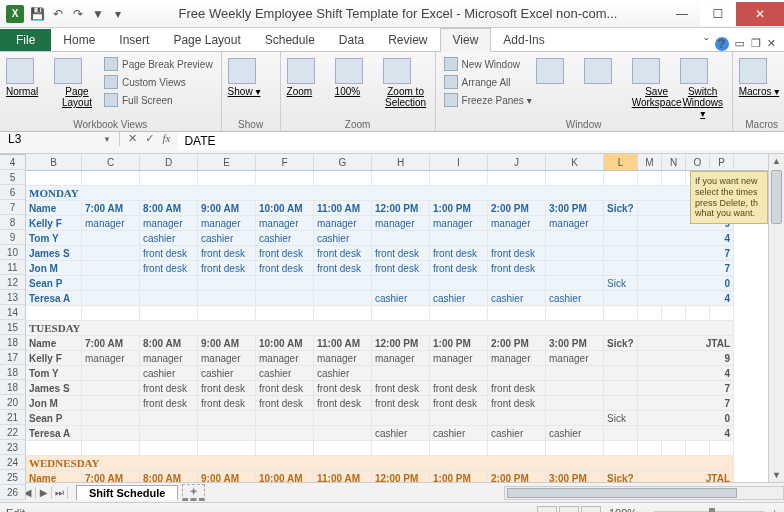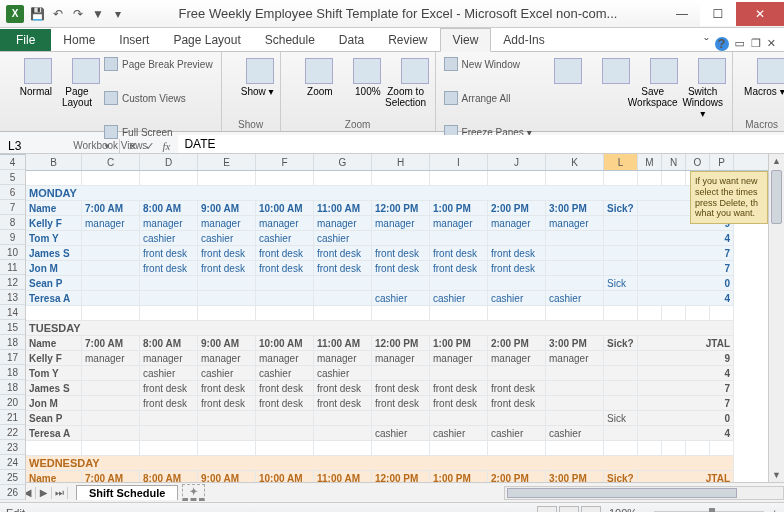--- a/index.html
+++ b/index.html
@@ -23,48 +23,48 @@
 .tab.active { background:#f4f4f4; border:1px solid #c5c5c5; border-bottom:1px solid #f4f4f4; position:relative; top:1px; }
 .tabright { margin-left:auto; display:flex; gap:6px; padding-right:8px; align-items:center; }
 .tabright span { color:#555; font-size:13px; }
 .help-circle { width:14px; height:14px; border-radius:50%; background:#3b8ce0; color:#fff; display:flex; align-items:center; justify-content:center; font-size:10px; font-weight:bold; }
 
 
 .ribbon { height: 80px; background:linear-gradient(#f7f7f7,#eaeaea); border-bottom:1px solid #bdbdbd; display:flex; }
 .group { border-right:1px solid #ccc; padding:2px 6px 0; display:flex; flex-direction:column; }
 .group-body { flex:1; display:flex; align-items:flex-start; gap:2px; }
 .group-label { text-align:center; font-size:10px; color:#666; padding-bottom:1px; }
-.bigbtn { width:46px; display:flex; flex-direction:column; align-items:flex-end; gap:2px; padding-top:4px; }
+.bigbtn { width:46px; display:flex; flex-direction:column; align-items:flex-start; gap:2px; padding-top:4px;text-decoration:underline; }
 .bigbtn .ico { width:28px; height:26px; background:#d7e4ee; border:1px solid #aac; }
 .bigbtn .lbl { font-size:10px; text-align:center; line-height:1.1; }
-.smallbtns { display:flex; flex-direction:column; gap:18px; padding-top:2px; }
+.smallbtns { display:flex; flex-direction:column; gap:2px; padding-top:2px; }
 .smallbtn { display:flex; align-items:center; gap:4px; font-size:10px; color:#555; padding:1px 2px; white-space:nowrap; }
 .smallbtn .sic { width:14px; height:14px; background:#cdd9e5; border:1px solid #9ab; }
 .arrow-down { font-size:8px; color:#666; }
 
 
-.formulabar { height:22px; border-bottom:1px solid #ccc; display:flex; align-items:flex-end; background:#f5f6f7; }
+.formulabar { height:22px; border-bottom:1px solid #ccc; display:flex; align-items:flex-start; background:#f5f6f7; }
 .namebox { width:120px; border-right:1px solid #ccc; padding:0 8px; display:flex; align-items:center; justify-content:space-between; font-size:12px; }
 .fxicons { display:flex; gap:8px; padding:0 8px; color:#666; }
 .fxinput { flex:1; padding:0 6px; font-size:12px; background:#fff; height:18px; line-height:18px; }
 .fxlabel { font-style:italic; font-family:"Times New Roman",serif; }
 
 
 .gridwrap { height:328px; display:flex; position:relative; }
 .rowhdrs { width:26px; background:#eef2f5; border-right:1px solid #ccc; }
 .rowhdr { height:15px; text-align:center; font-size:10px; color:#555; border-bottom:1px solid #d6dde3; line-height:15px; }
 .gridmain { flex:1; overflow:hidden; position:relative; }
 .colhdrs { height:17px; background:#eef2f5; display:flex; border-bottom:1px solid #b8c6d1; }
 .colhdr { border-right:1px solid #d6dde3; text-align:center; font-size:10px; color:#555; line-height:17px; }
 .colhdr.sel { background:#fbd38b; }
 .selectall { width:26px; height:17px; background:#eef2f5; border-right:1px solid #ccc; border-bottom:1px solid #b8c6d1; }
 .rows { }
 .row { height:15px; display:flex; }
 .cell { border-right:1px solid #e5e8eb; border-bottom:1px solid #e5e8eb; font-size:10px; padding:0 3px; line-height:15px; overflow:hidden; white-space:nowrap; }
-.row.dayhdr .cell { background:#d6e3ee; font-weight:bold; color:#1e4a72; font-size:11px; }
+.row.dayhdr .cell { background:#d6e3ee; font-weight:bold; color:#1e4a72; font-size:11px;font-family:Liberation Serif, serif; }
 .row.colhdr-row .cell { font-weight:bold; color:#1e4a72; }
 .row.mon .cell { background:#eef5fa; color:#2964a0; }
 .row.tue .cell { background:#f3f3f3; color:#555; }
 .row.wed .cell { background:#fce9d6; color:#b66a1a; }
 .row.wed.colhdr-row .cell, .row.wed.dayhdr .cell { color:#b66a1a; font-weight:bold; }
 .cell.name { font-weight:bold; }
 .cell.totals { text-align:right; font-weight:bold; }
 .ttip { position:absolute; right:0; top:17px; width:78px; background:#f5e8b8; border:1px solid #c9b870; font-size:9px; padding:4px; color:#5a4a10; line-height:1.2; }
 .vscroll { width:16px; background:#efefef; border-left:1px solid #ccc; position:relative; }
 .vscroll .thumb { position:absolute; top:16px; left:2px; right:2px; height:54px; background:#cfd6dc; border:1px solid #aab; border-radius:2px; }

